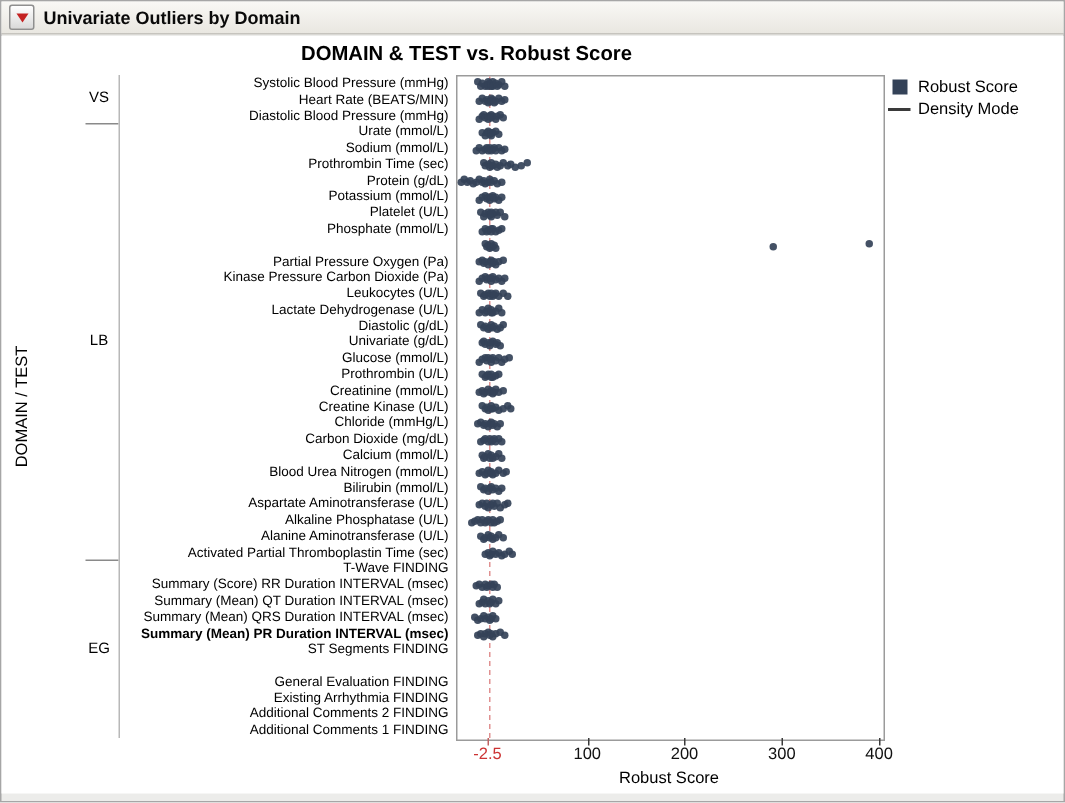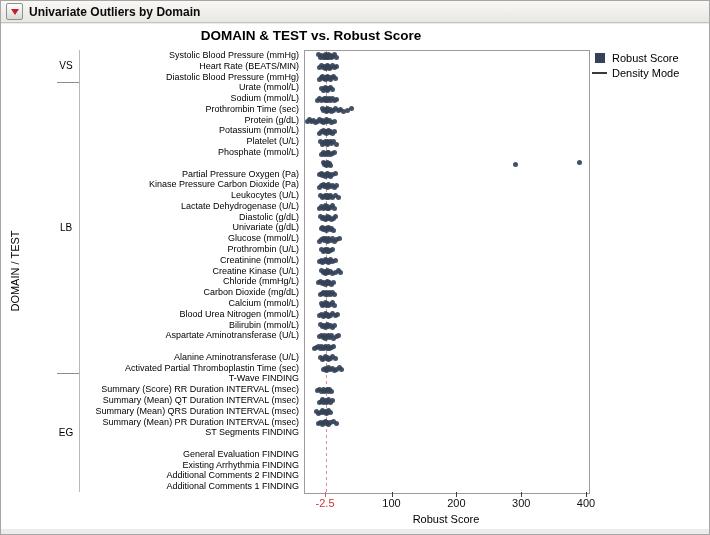--- a/index.html
+++ b/index.html
@@ -525,27 +525,28 @@
       <div class="row-label" style="top: 209.268px; height: 10.7805px; line-height: 10.7805px;">Glucose (mmol/L)</div>
       <div class="row-label" style="top: 220.049px; height: 10.7805px; line-height: 10.7805px;">Prothrombin (U/L)</div>
       <div class="row-label" style="top: 230.829px; height: 10.7805px; line-height: 10.7805px;">Creatinine (mmol/L)</div>
       <div class="row-label" style="top: 241.61px; height: 10.7805px; line-height: 10.7805px;">Creatine Kinase (U/L)</div>
       <div class="row-label" style="top: 252.39px; height: 10.7805px; line-height: 10.7805px;">Chloride (mmHg/L)</div>
       <div class="row-label" style="top: 273.951px; height: 10.7805px; line-height: 10.7805px;">Calcium (mmol/L)</div>
       <div class="row-label" style="top: 263.171px; height: 10.7805px; line-height: 10.7805px;">Carbon Dioxide (mg/dL)</div>
       <div class="row-label" style="top: 284.732px; height: 10.7805px; line-height: 10.7805px;">Blood Urea Nitrogen (mmol/L)</div>
       <div class="row-label" style="top: 295.512px; height: 10.7805px; line-height: 10.7805px;">Bilirubin (mmol/L)</div>
       <div class="row-label" style="top: 306.293px; height: 10.7805px; line-height: 10.7805px;">Aspartate Aminotransferase (U/L)</div>
+      <div class="row-label" style="top: 317.073px; height: 10.7805px; line-height: 10.7805px;">Alkaline Phosphatase (U/L)</div>
       <div class="row-label" style="top: 327.854px; height: 10.7805px; line-height: 10.7805px;">Alanine Aminotransferase (U/L)</div>
       <div class="row-label" style="top: 338.634px; height: 10.7805px; line-height: 10.7805px;">Activated Partial Thromboplastin Time (sec)</div>
       <div class="row-label" style="top: 349.415px; height: 10.7805px; line-height: 10.7805px;">T-Wave FINDING</div>
       <div class="row-label" style="top: 360.195px; height: 10.7805px; line-height: 10.7805px;">Summary (Score) RR Duration INTERVAL (msec)</div>
       <div class="row-label" style="top: 381.756px; height: 10.7805px; line-height: 10.7805px;">Summary (Mean) QRS Duration INTERVAL (msec)</div>
       <div class="row-label" style="top: 370.976px; height: 10.7805px; line-height: 10.7805px;">Summary (Mean) QT Duration INTERVAL (msec)</div>
-      <div class="row-label" style="top: 392.537px; height: 10.7805px; line-height: 10.7805px;">Summary (Mean) PR Duration INTERVAL (msec)</div>
+      <div class="row-label" style="top: 392.537px; height: 10.7805px; line-height: 10.7805px; font-weight: bold;">Summary (Mean) PR Duration INTERVAL (msec)</div>
       <div class="row-label" style="top: 403.317px; height: 10.7805px; line-height: 10.7805px;">ST Segments FINDING</div>
       <div class="row-label" style="top: 424.878px; height: 10.7805px; line-height: 10.7805px;">General Evaluation FINDING</div>
       <div class="row-label" style="top: 435.659px; height: 10.7805px; line-height: 10.7805px;">Existing Arrhythmia FINDING</div>
       <div class="row-label" style="top: 446.439px; height: 10.7805px; line-height: 10.7805px;">Additional Comments 2 FINDING</div>
       <div class="row-label" style="top: 457.22px; height: 10.7805px; line-height: 10.7805px;">Additional Comments 1 FINDING</div>
       <div class="group-label" style="top: 36.1707px;">VS</div>
       <div class="group-label" style="top: 197.878px;">LB</div>
       <div class="group-tick" style="top: 58.3415px;"></div>
       <div class="group-label" style="top: 402.707px;">EG</div>
       <div class="group-tick" style="top: 349.415px;"></div>

